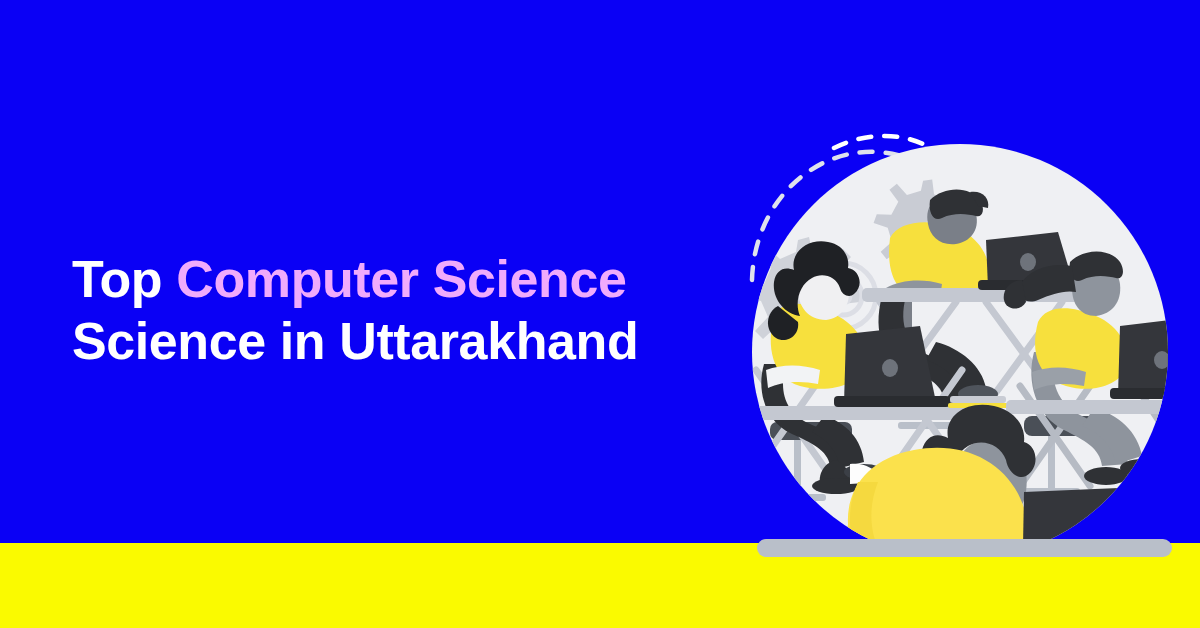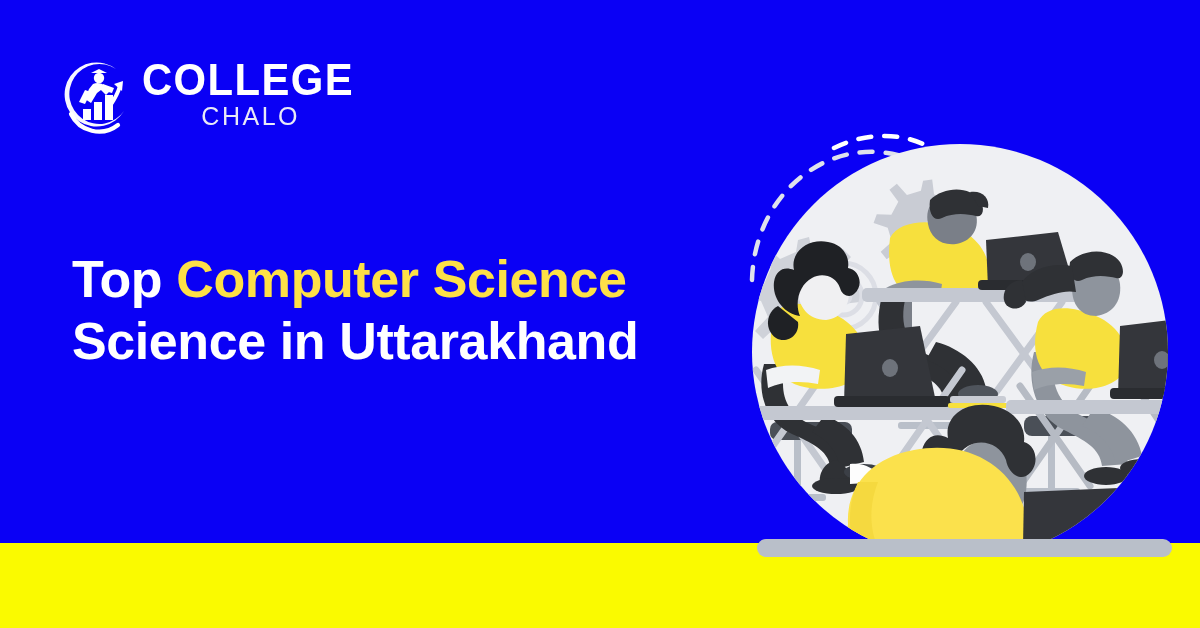--- a/index.html
+++ b/index.html
@@ -64,21 +64,21 @@
   
   .headline {
     position:absolute; left:72px; top:248px;
     width:660px;
     font-weight:bold;
     font-size:52px;
     line-height:62px;
     letter-spacing:-0.4px;
     color:#ffffff;
   }
-  .hl-accent { color:#fde047; }
+  .hl-accent { color:#f0abfc; }
   .hl-line { display:block; white-space:nowrap; }
 
   
   .illo {
     position:absolute; left:738px; top:120px;
     width:444px; height:440px;
   }
   .illo svg { display:block; width:444px; height:440px; overflow:visible; }
 
   
@@ -87,48 +87,20 @@
     width:415px; height:18px;
     background:#b9bfc9;
     border-radius:9px;
   }
 </style>
 </head>
 <body>
 
 <div class="banner">
 
-  <div class="logo">
-
-    <div class="logo-mark">
-      <svg viewBox="0 0 78 78" width="78" height="78" aria-hidden="true">
-
-        <path d="M58 10 A32 32 0 1 0 66 52 A30 30 0 1 1 58 10 Z" fill="#ffffff" opacity="0.97"></path>
-        <path d="M13 55 A31 31 0 0 0 60 66" fill="none" stroke="#ffffff" stroke-width="4.2" stroke-linecap="round"></path>
-
-        <rect x="25" y="50" width="8" height="11" fill="#ffffff"></rect>
-        <rect x="36" y="43" width="8" height="18" fill="#ffffff"></rect>
-        <rect x="47" y="36" width="8" height="25" fill="#ffffff"></rect>
-
-        <path d="M52 47 C56 41 60 34 62 27" fill="none" stroke="#ffffff" stroke-width="4" stroke-linecap="round"></path>
-        <path d="M56 25 L65 22 L64 32 Z" fill="#ffffff"></path>
-
-        <circle cx="41" cy="19" r="5.2" fill="#ffffff"></circle>
-        <path d="M33 14 L49 14 L41 10 Z" fill="#ffffff"></path>
-        <path d="M35 25 C39 23 44 24 47 27 L52 32 L48 36 L43 31 L39 34 L33 44 L27 40 L31 30 Z" fill="#ffffff"></path>
-        <path d="M33 33 L27 45 L21 43 L27 31 Z" fill="#ffffff"></path>
-        <path d="M45 25 L56 29 L54 34 L43 31 Z" fill="#ffffff"></path>
-      </svg>
-    </div>
-
-    <div class="logo-text">
-      <div class="logo-word">COLLEGE</div>
-      <div class="logo-sub">CHALO</div>
-    </div>
-  </div>
 
   <h1 class="headline">
     <span class="hl-line"><span>Top </span><span class="hl-accent">Computer Science</span></span>
     <span class="hl-line">Science in Uttarakhand</span>
   </h1>
 
   <div class="illo">
     <svg viewBox="0 0 444 440" aria-hidden="true">
       <defs>
         <clipPath id="circClip">

